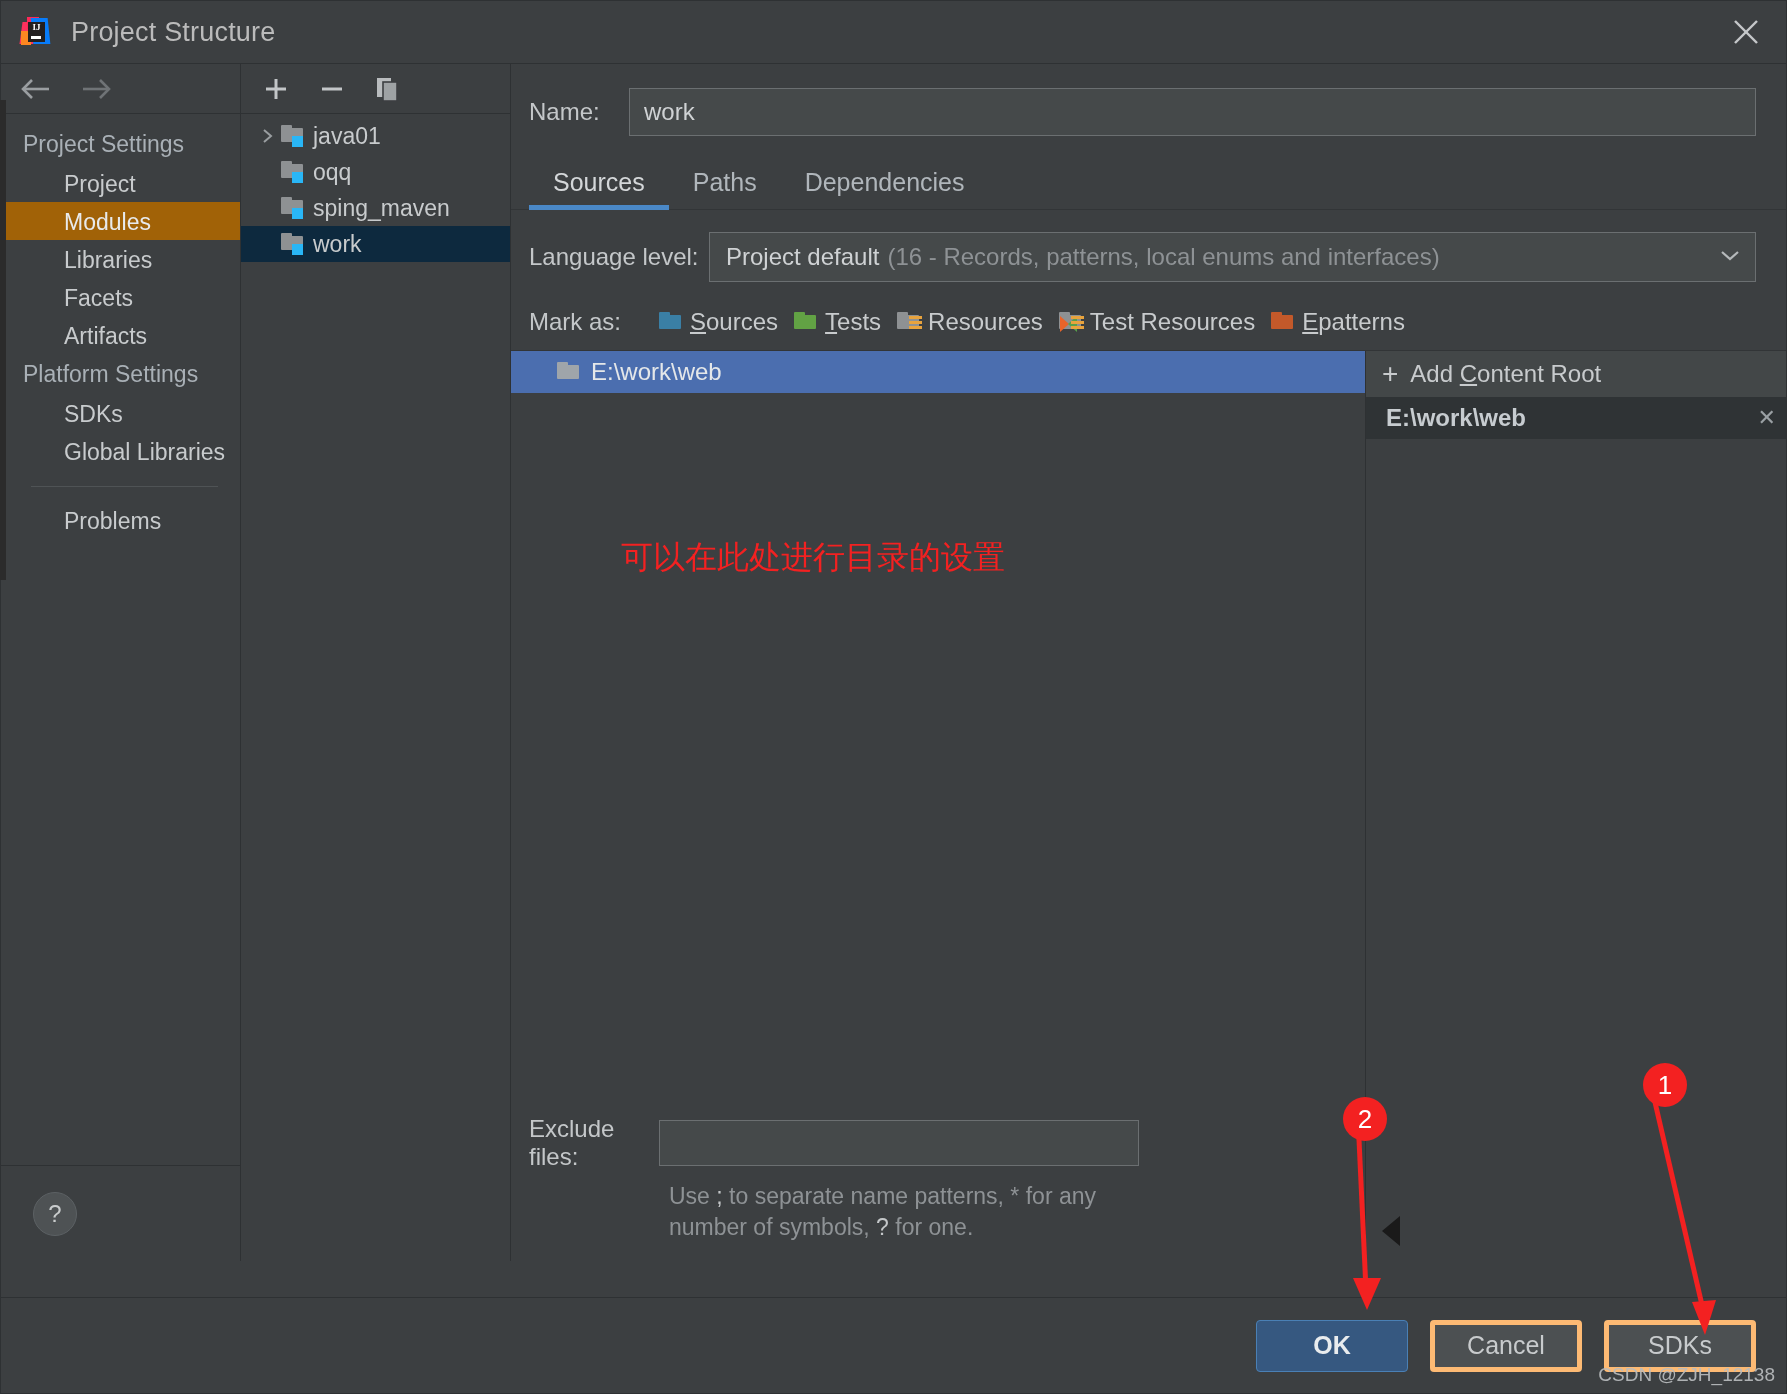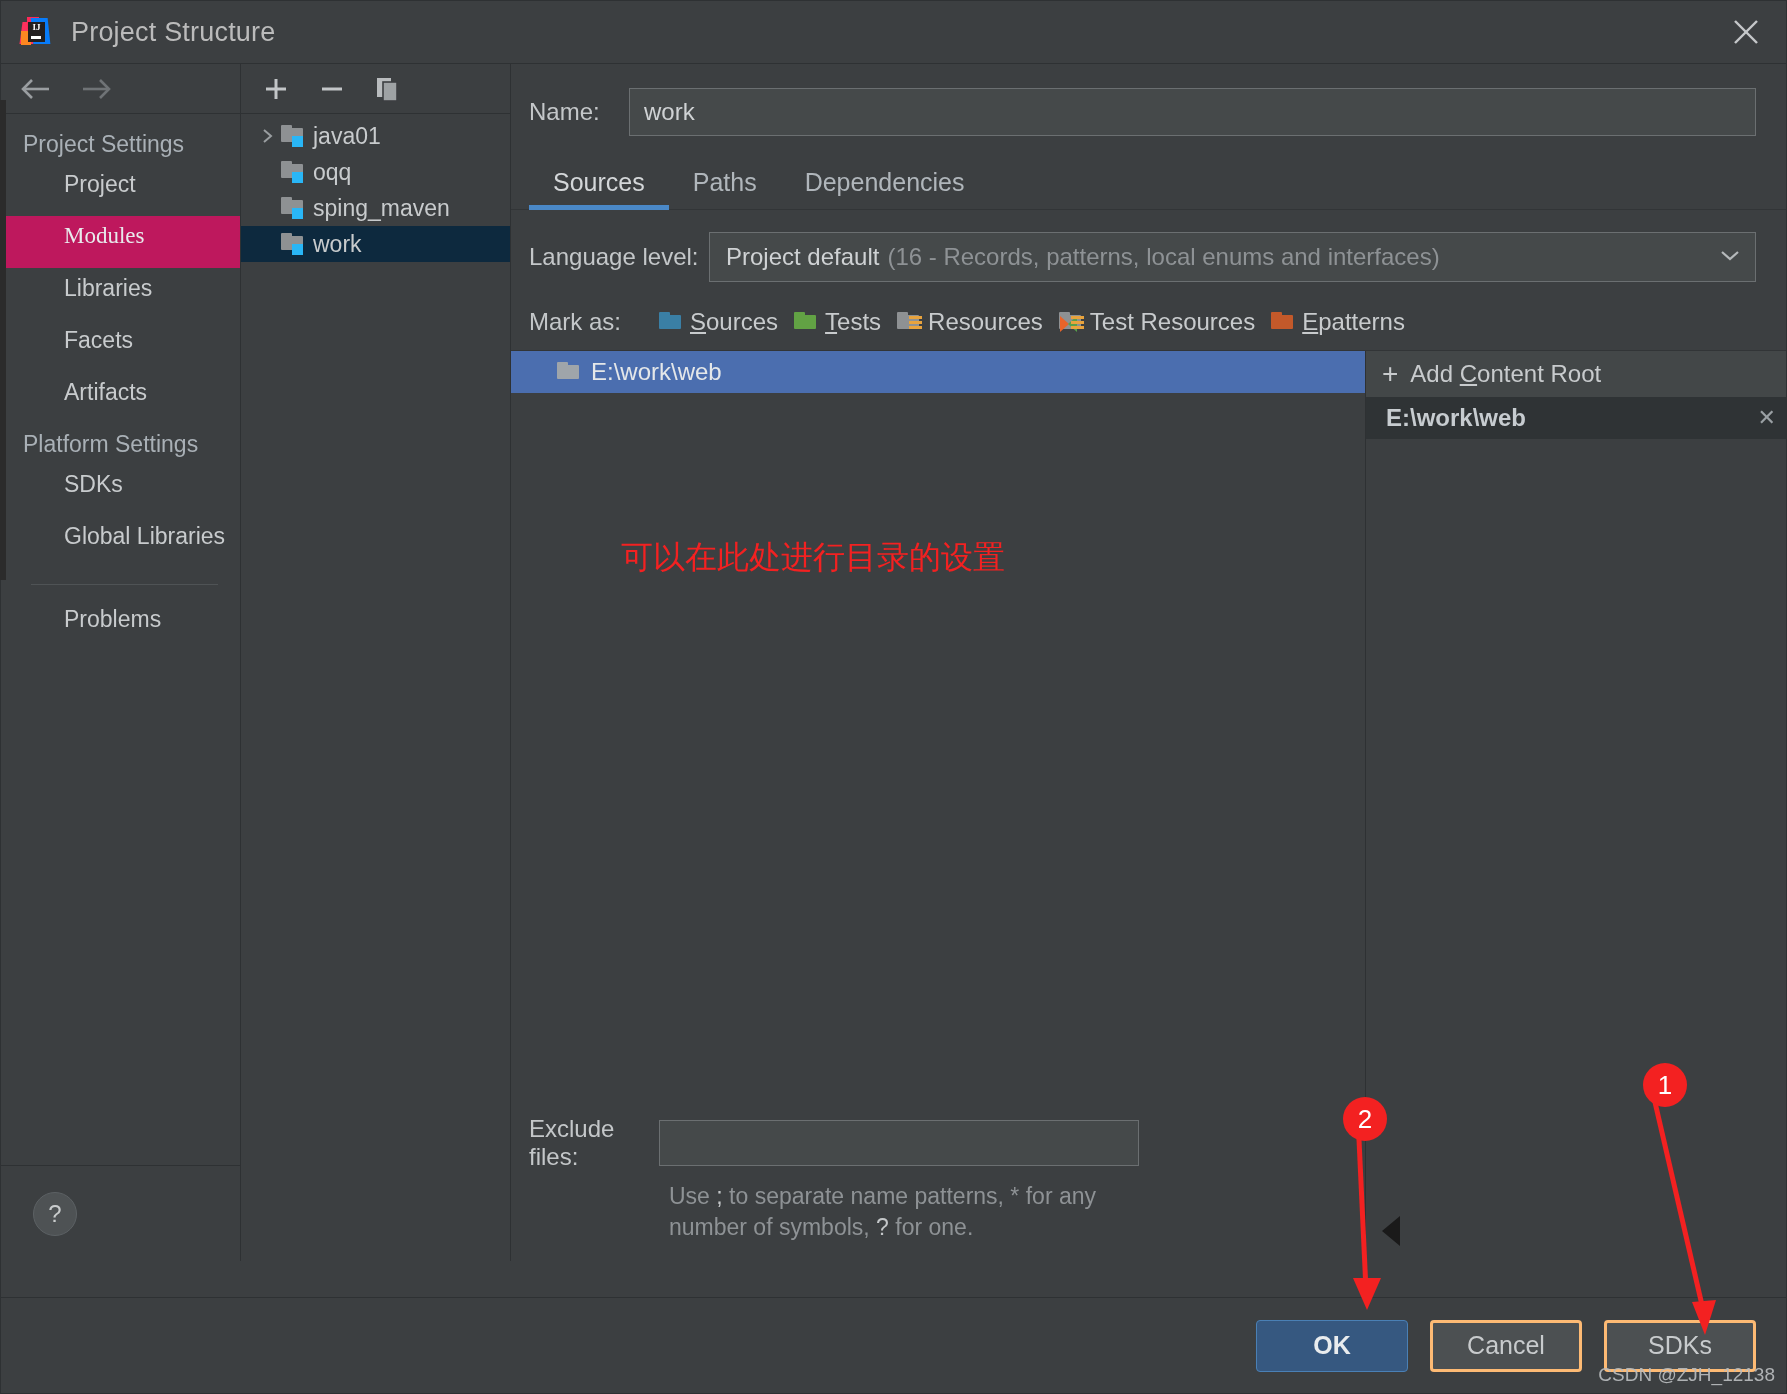--- a/index.html
+++ b/index.html
@@ -98,28 +98,27 @@
   #nav-list { padding-top: 10px; }
   .nav-group {
     color: #a9b0b6;
     font-size: 23px;
     padding: 7px 0 7px 22px;
     line-height: 26px;
   }
   .nav-item {
     color: #c8cbcd;
     font-size: 23px;
-    padding: 7px 0 19px 63px;
+    padding: 7px 0 5px 63px;
     line-height: 26px;
     cursor: pointer;
   }
   .nav-item.selected {
-    background: #be185d;
+    background: #a16207;
     color: #e8eaec;
-    font-family: Liberation Serif, serif;
   }
   .nav-sep {
     height: 1px;
     background: #4f5355;
     margin: 16px 22px 14px 30px;
   }
   #help-area {
     margin-top: auto;
     height: 96px;
     display: flex;
@@ -428,21 +427,21 @@
     cursor: pointer;
   }
   .dlg-btn.primary {
     background: #365880;
     border: 1px solid #4a80b5;
     color: #e9ecee;
     font-weight: bold;
   }
   .dlg-btn.normal {
     background: #4c5052;
-    border: 3px solid #fdba74;
+    border: 5px solid #fdba74;
     color: #c8cbcd;
   }
 
   
   #overlay {
     position: absolute;
     left: 0; top: 0;
     width: 1787px; height: 1394px;
     pointer-events: none;
   }

